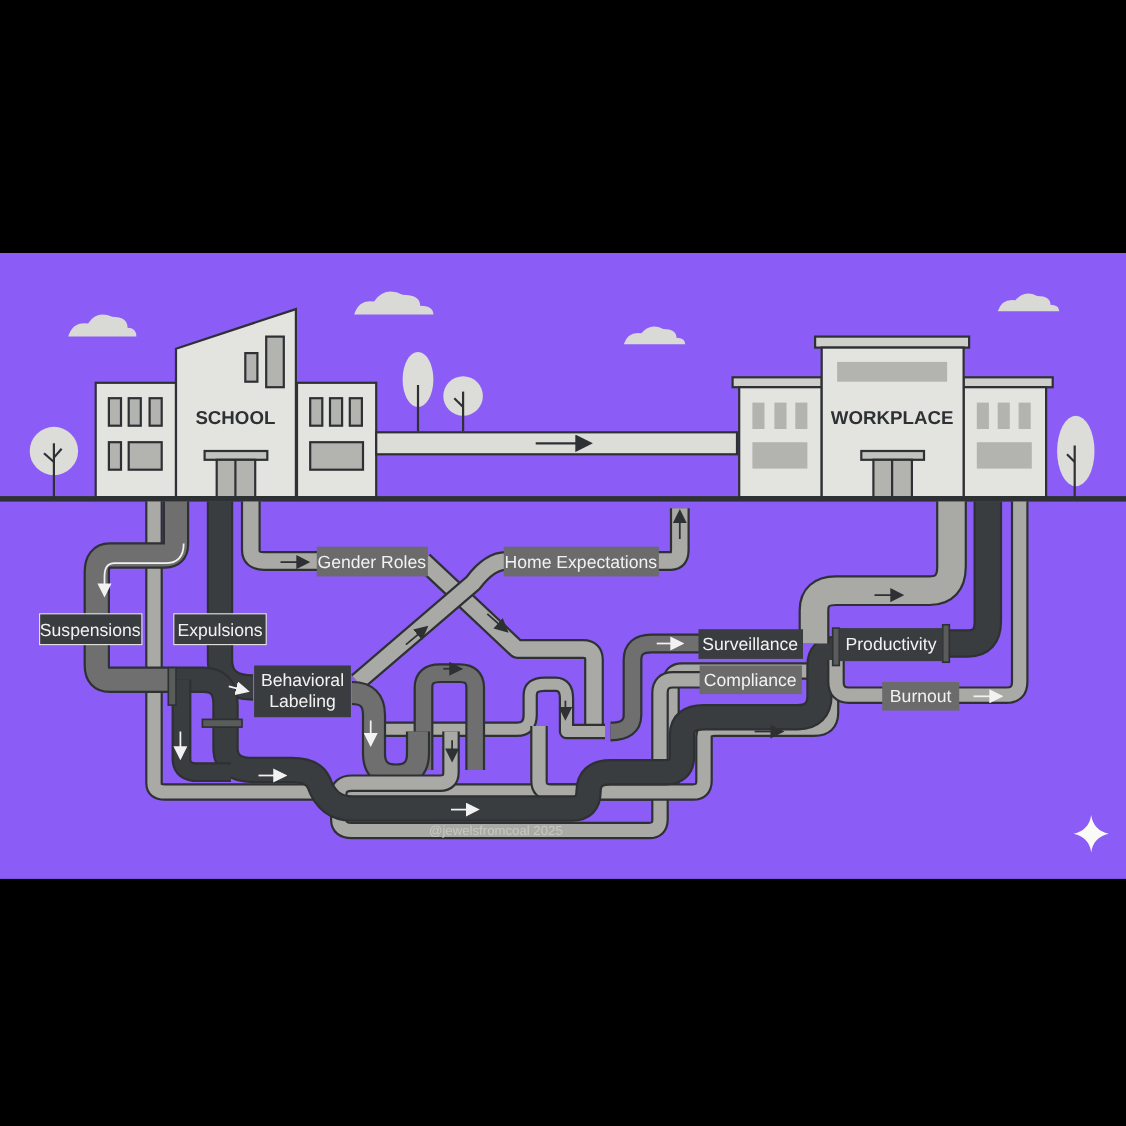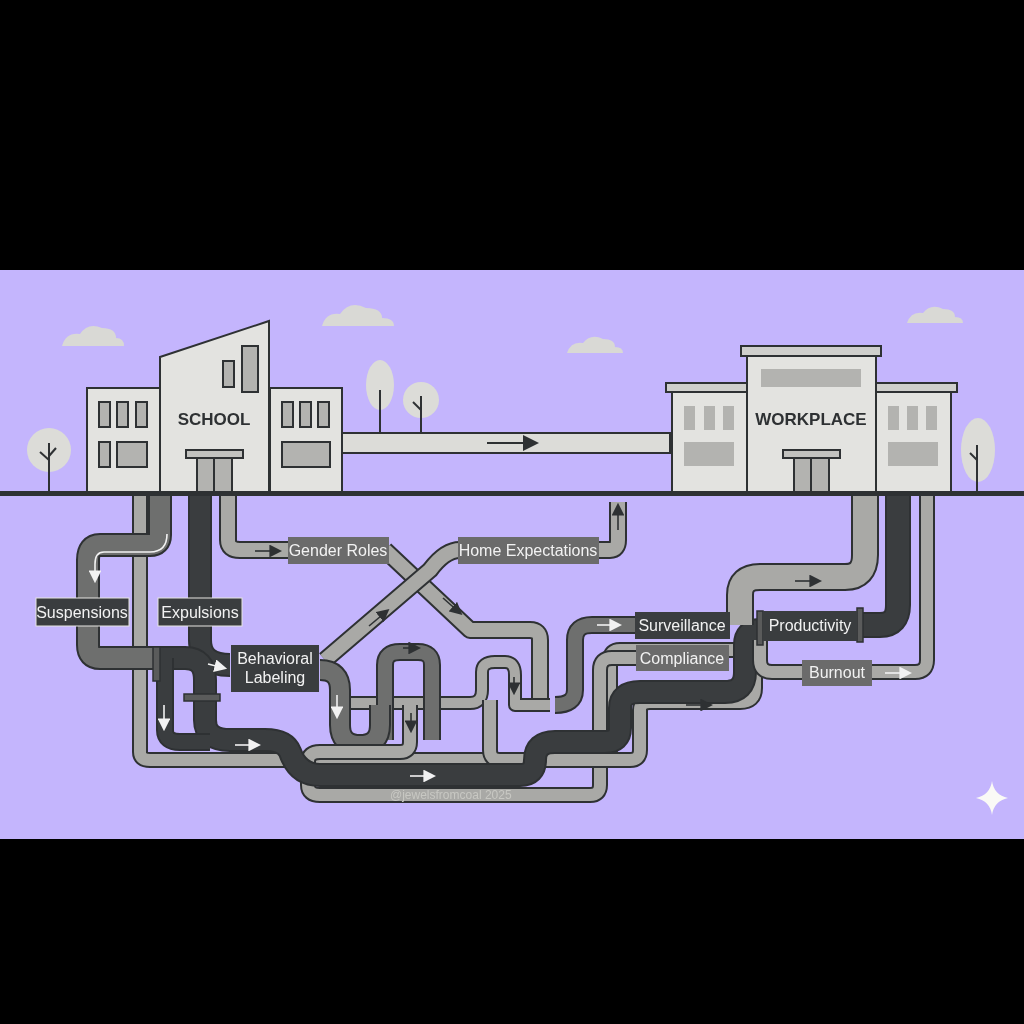--- a/index.html
+++ b/index.html
@@ -1,17 +1,17 @@
 <!DOCTYPE html>
 <html><head>
 <meta charset="utf-8">
 <style>
   html,body{margin:0;padding:0;background:#000;}
   body{width:1024px;height:1024px;position:relative;overflow:hidden;font-family:"Liberation Sans",sans-serif;}
-  #canvas{position:absolute;left:0;top:230px;width:1024px;height:569px;background:#c4b5fd;margin-top:40px;}
+  #canvas{position:absolute;left:0;top:230px;width:1024px;height:569px;background:#8b5cf6;}
   svg{display:block;}
   .lbl{font-family:"Liberation Sans",sans-serif;font-size:16px;fill:#f2f2f2;}
   .bld{font-family:"Liberation Sans",sans-serif;font-weight:bold;font-size:17px;fill:#2e3133;}
   .wm{font-family:"Liberation Sans",sans-serif;font-size:12px;fill:#c8c8c3;}
 </style>
 </head>
 <body>
 
 <div id="canvas">
 <svg width="1024" height="569" viewBox="0 230 1024 569" xmlns="http://www.w3.org/2000/svg">

